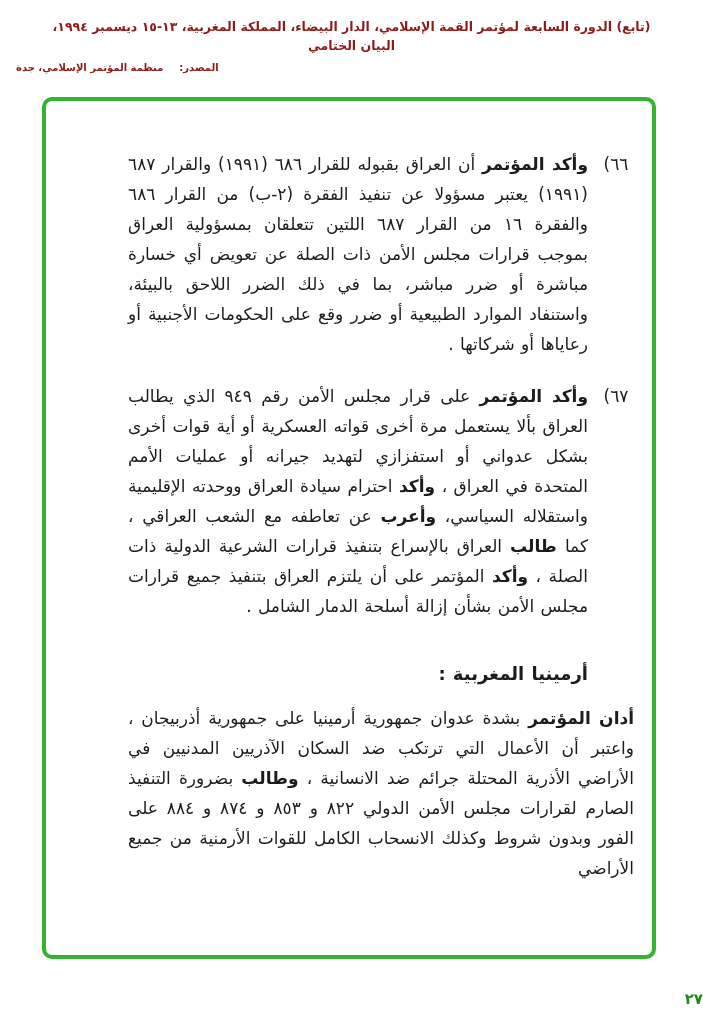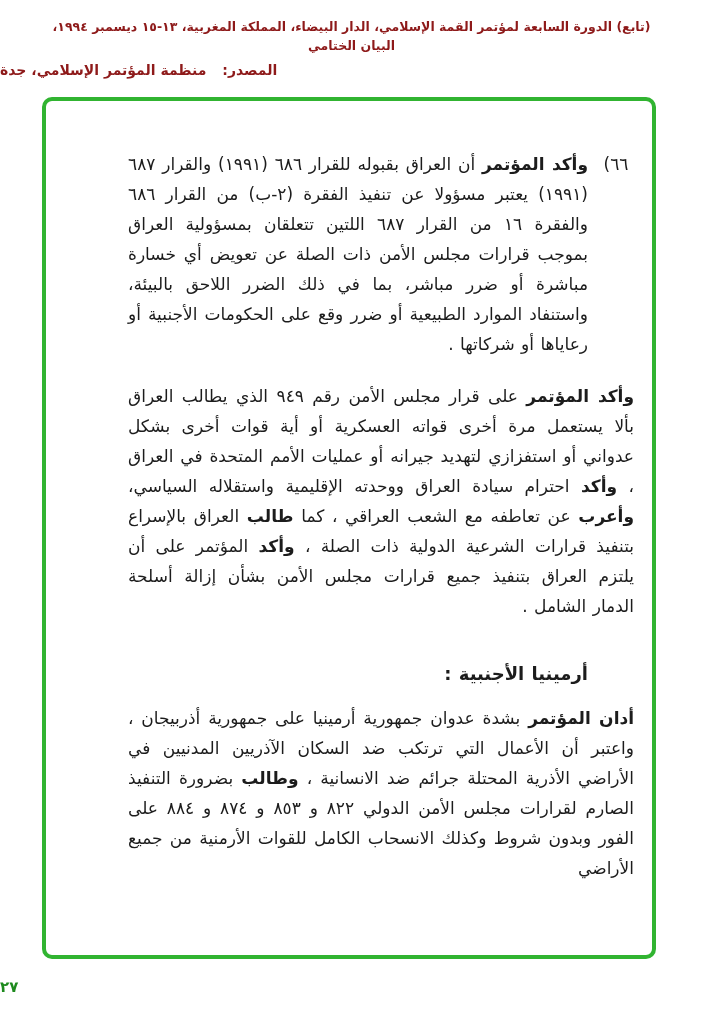--- a/index.html
+++ b/index.html
@@ -28,23 +28,24 @@
     text-align: center;
     font-size: 12.5px;
     font-weight: bold;
     color: #8e1a1a;
     padding: 0 46px;
     line-height: 1.5;
   }
   .header-source {
     direction: rtl;
     text-align: left;
-    font-size: 14px;
+    font-size: 10px;
     font-weight: bold;
     color: #8e1a1a;
+    padding-left: 16px;
     margin-top: 6px;
   }
   .source-value {
     margin-inline-start: 16px;
   }
 
   
   .content-box {
     position: absolute;
     left: 42px;
@@ -84,24 +85,24 @@
   .section-heading {
     margin: 38px 46px 14px 0;
     font-size: 18px;
     font-weight: bold;
     line-height: 30px;
   }
 
   
   .page-footer {
     position: absolute;
-    bottom: 24px;
+    bottom: 12px;
     left: 0;
     right: 0;
-    text-align: left;
+    text-align: right;
   }
   .page-number {
     display: inline-block;
     font-size: 15px;
     font-weight: bold;
     color: #1e8a1e;
   }
 </style>
 </head>
 <body>
@@ -115,24 +116,25 @@
 
 <div class="content-box">
   <div class="doc-body">
 
     <div class="para">
       <div class="para-num">٦٦)</div>
       <div class="para-text"><span class="bold">وأكد المؤتمر</span><span> أن العراق بقبوله للقرار ٦٨٦ (١٩٩١) والقرار ٦٨٧ (١٩٩١) يعتبر مسؤولا عن تنفيذ الفقرة (٢-ب) من القرار ٦٨٦ والفقرة ١٦ من القرار ٦٨٧ اللتين تتعلقان بمسؤولية العراق بموجب قرارات مجلس الأمن ذات الصلة عن تعويض أي خسارة مباشرة أو ضرر مباشر، بما في ذلك الضرر اللاحق بالبيئة، واستنفاد الموارد الطبيعية أو ضرر وقع على الحكومات الأجنبية أو رعاياها أو شركاتها .</span></div>
     </div>
 
     <div class="para">
+      <div class="para-num">٦٧)</div>
       <div class="para-text"><span class="bold">وأكد المؤتمر</span><span> على قرار مجلس الأمن رقم ٩٤٩ الذي يطالب العراق بألا يستعمل مرة أخرى قواته العسكرية أو أية قوات أخرى بشكل عدواني أو استفزازي لتهديد جيرانه أو عمليات الأمم المتحدة في العراق ، </span><span class="bold">وأكد</span><span> احترام سيادة العراق ووحدته الإقليمية واستقلاله السياسي، </span><span class="bold">وأعرب</span><span> عن تعاطفه مع الشعب العراقي ، كما </span><span class="bold">طالب</span><span> العراق بالإسراع بتنفيذ قرارات الشرعية الدولية ذات الصلة ، </span><span class="bold">وأكد</span><span> المؤتمر على أن يلتزم العراق بتنفيذ جميع قرارات مجلس الأمن بشأن إزالة أسلحة الدمار الشامل .</span></div>
     </div>
 
-    <h2 class="section-heading">أرمينيا الأجنبية :</h2>
+    <h2 class="section-heading">أرمينيا المغربية :</h2>
 
     <div class="para">
       <div class="para-text"><span class="bold">أدان المؤتمر</span><span> بشدة عدوان جمهورية أرمينيا على جمهورية أذربيجان ، واعتبر أن الأعمال التي ترتكب ضد السكان الآذريين المدنيين في الأراضي الأذرية المحتلة جرائم ضد الانسانية ، </span><span class="bold">وطالب</span><span> بضرورة التنفيذ الصارم لقرارات مجلس الأمن الدولي ٨٢٢ و ٨٥٣ و ٨٧٤ و ٨٨٤ على الفور وبدون شروط وكذلك الانسحاب الكامل للقوات الأرمنية من جميع الأراضي</span></div>
     </div>
 
   </div>
 </div>
 
 <footer class="page-footer">
   <div class="page-number">٢٧</div>

